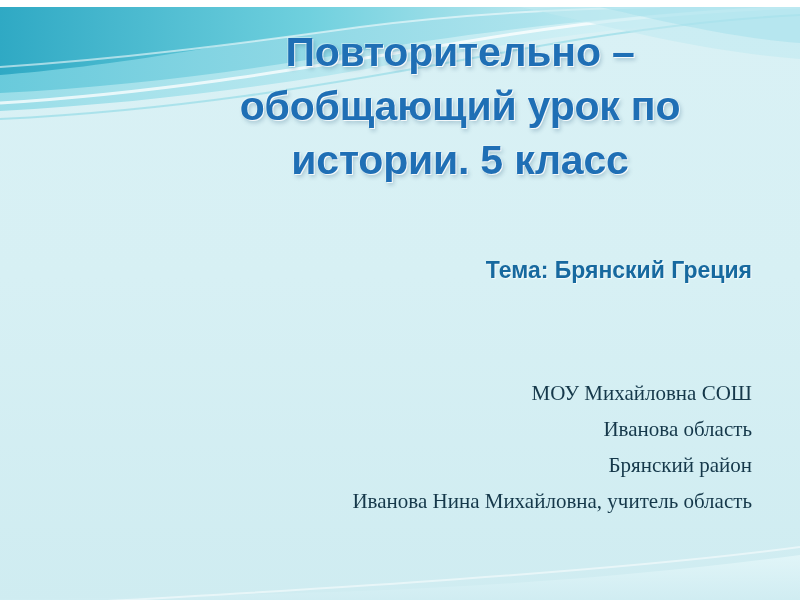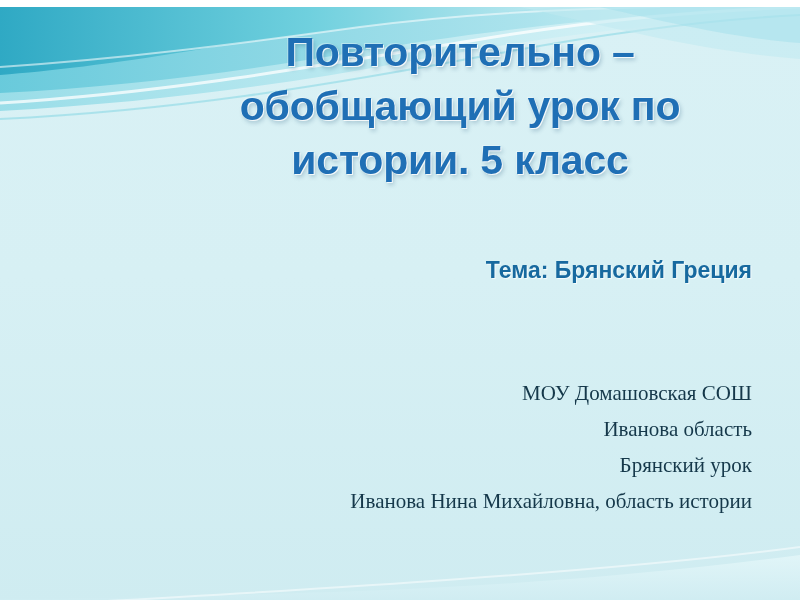--- a/index.html
+++ b/index.html
@@ -117,19 +117,19 @@
 
     <path d="M0,600 L800,600 L800,548 C660,566 520,578 360,584 C220,589 100,592 0,592 Z" fill="url(#g4)" opacity="0.75"></path>
     <path d="M0,600 C140,592 300,584 460,572 C600,562 710,552 800,540" fill="none" stroke="#ffffff" stroke-width="2" opacity="0.5"></path>
   </svg>
 
   <div class="title">Повторительно – обобщающий урок по истории. 5 класс</div>
 
   <div class="subtitle">Тема: Брянский Греция</div>
 
   <div class="credits">
-    <div>МОУ Домашовская СОШ</div>
+    <div>МОУ Михайловна СОШ</div>
     <div>Иванова область</div>
-    <div>Брянский  урок</div>
-    <div>Иванова Нина Михайловна, область истории</div>
+    <div>Брянский  район</div>
+    <div>Иванова Нина Михайловна, учитель область</div>
   </div>
 
 </div>
 
 </body></html>

